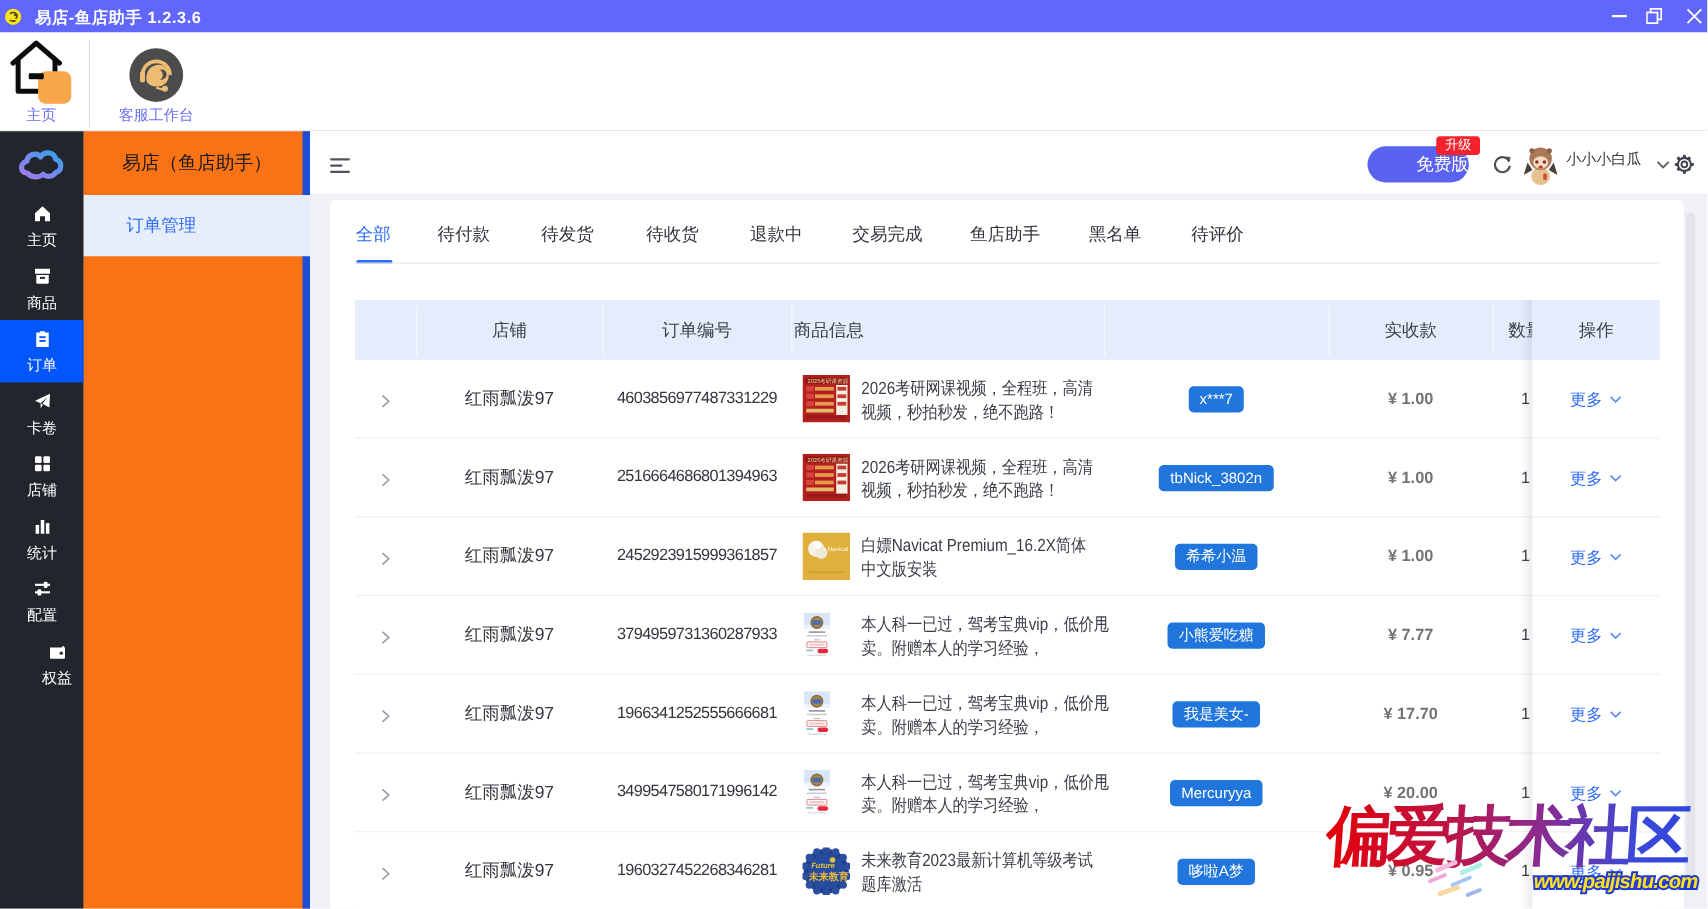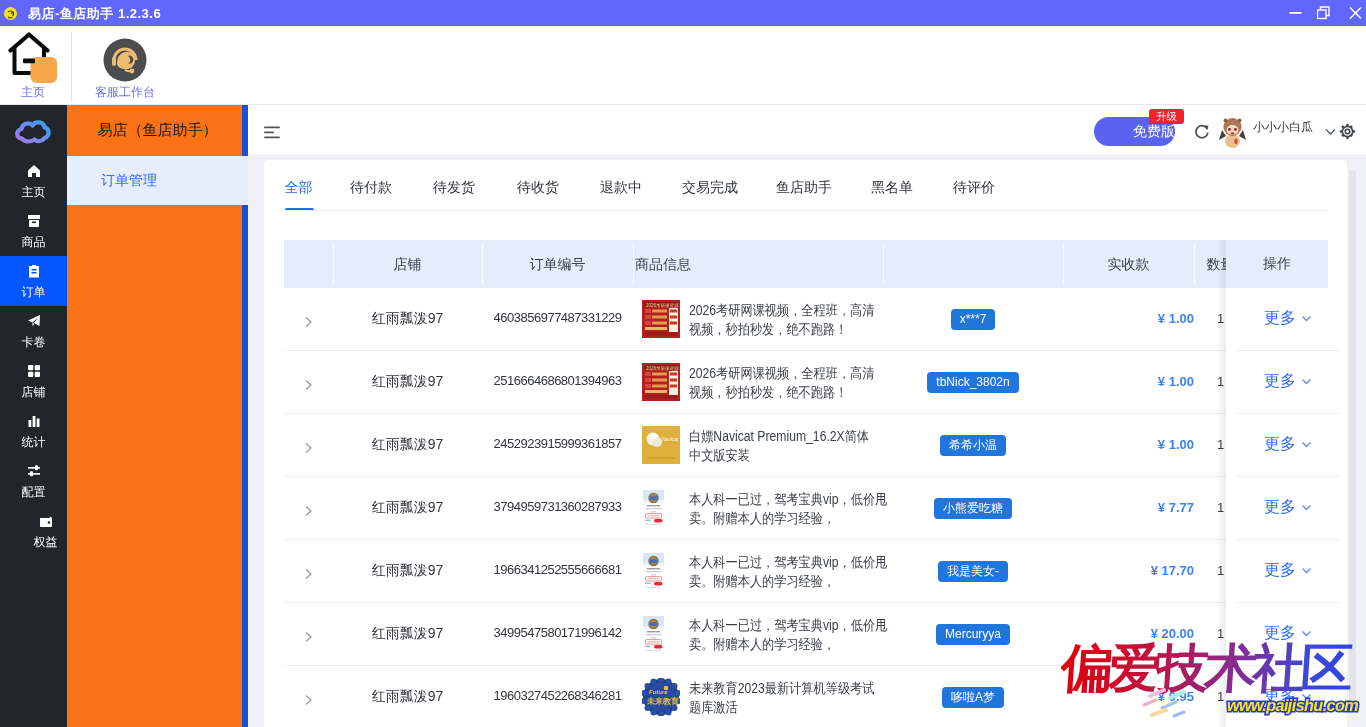--- a/index.html
+++ b/index.html
@@ -51,28 +51,28 @@
   .thead { position:absolute; left:20px; top:80px; width:1044px; height:48px; background:#e5edfd; }
   .th { position:absolute; top:0; height:48px; line-height:48px; font-size:14px; color:#3c4048; }
   .vline { position:absolute; width:1px; }
   .row { position:absolute; left:20px; width:1044px; height:63px; background:#fff; border-bottom:1px solid #eef0f3; }
   .shop { position:absolute; left:49px; width:149px; text-align:center; font-size:14px; color:#33363c; top:22px; }
   .ordn { position:absolute; left:198px; width:151px; text-align:center; font-size:13px; letter-spacing:-0.5px; color:#33363c; top:22px; }
   .thumb { position:absolute; left:358px; top:12px; width:38px; height:38px; }
   .ptxt { position:absolute; left:405px; top:13px; width:231px; font-size:14px; line-height:18.5px; color:#3a3e45; white-space:nowrap; overflow:hidden; transform:scaleX(0.87); transform-origin:0 0; }
   .chip { position:absolute; left:599px; width:180px; top:21px; text-align:center; }
   .chip span { display:inline-block; background:#2176dd; color:#fff; font-size:12px; line-height:21px; padding:0 9px; border-radius:4px; }
-  .price { position:absolute; left:779px; width:131px; text-align:right; top:23px; font-size:13px; font-weight:bold; color:#3b82f6; }
+  .price { position:absolute; left:779px; width:131px; text-align:center; top:23px; font-size:13px; font-weight:bold; color:#737373; }
   .qty { position:absolute; left:910px; width:53px; text-align:center; top:23px; font-size:13px; color:#3a3e45; }
   .expander { position:absolute; left:18px; top:26px; }
 
   
-  .fixcol { position:absolute; left:962px; top:80px; width:102px; height:487px; background:#fff;font-family:Liberation Mono, monospace; }
+  .fixcol { position:absolute; left:962px; top:80px; width:102px; height:487px; background:#fff; }
   .fixcol .fhead { position:absolute; left:0; top:0; width:102px; height:48px; background:#e5edfd; font-size:14px; color:#3c4048; text-align:center; line-height:48px; }
-  .more { position:absolute; left:11px; width:102px; height:63px; border-bottom:1px solid #eef0f3; text-align:center; font-size:16px; color:#2e6bf5; }
+  .more { position:absolute; left:0; width:102px; height:63px; border-bottom:1px solid #eef0f3; text-align:center; font-size:13px; color:#2e6bf5; }
   .more span { line-height:63px; }
   .fshadow { position:absolute; left:952px; top:80px; width:10px; height:487px; background:linear-gradient(to left, rgba(60,70,90,0.10), rgba(60,70,90,0)); }
 
   
   .wm1 { position:absolute; left:1061px; top:634px; width:330px; font-size:52px; font-weight:900; letter-spacing:-4px; white-space:nowrap;
          background:linear-gradient(90deg,#e30008 0%, #c01340 28%, #8a2a90 52%, #3b49d8 75%, #2742e2 100%);
          -webkit-background-clip:text; background-clip:text; color:transparent; transform:skewX(-4deg); }
   .scrollthumb { position:absolute; left:1349px; top:170px; width:7px; height:540px; background:#e2e4e9; border-radius:3px; }
 </style>
 </head>

